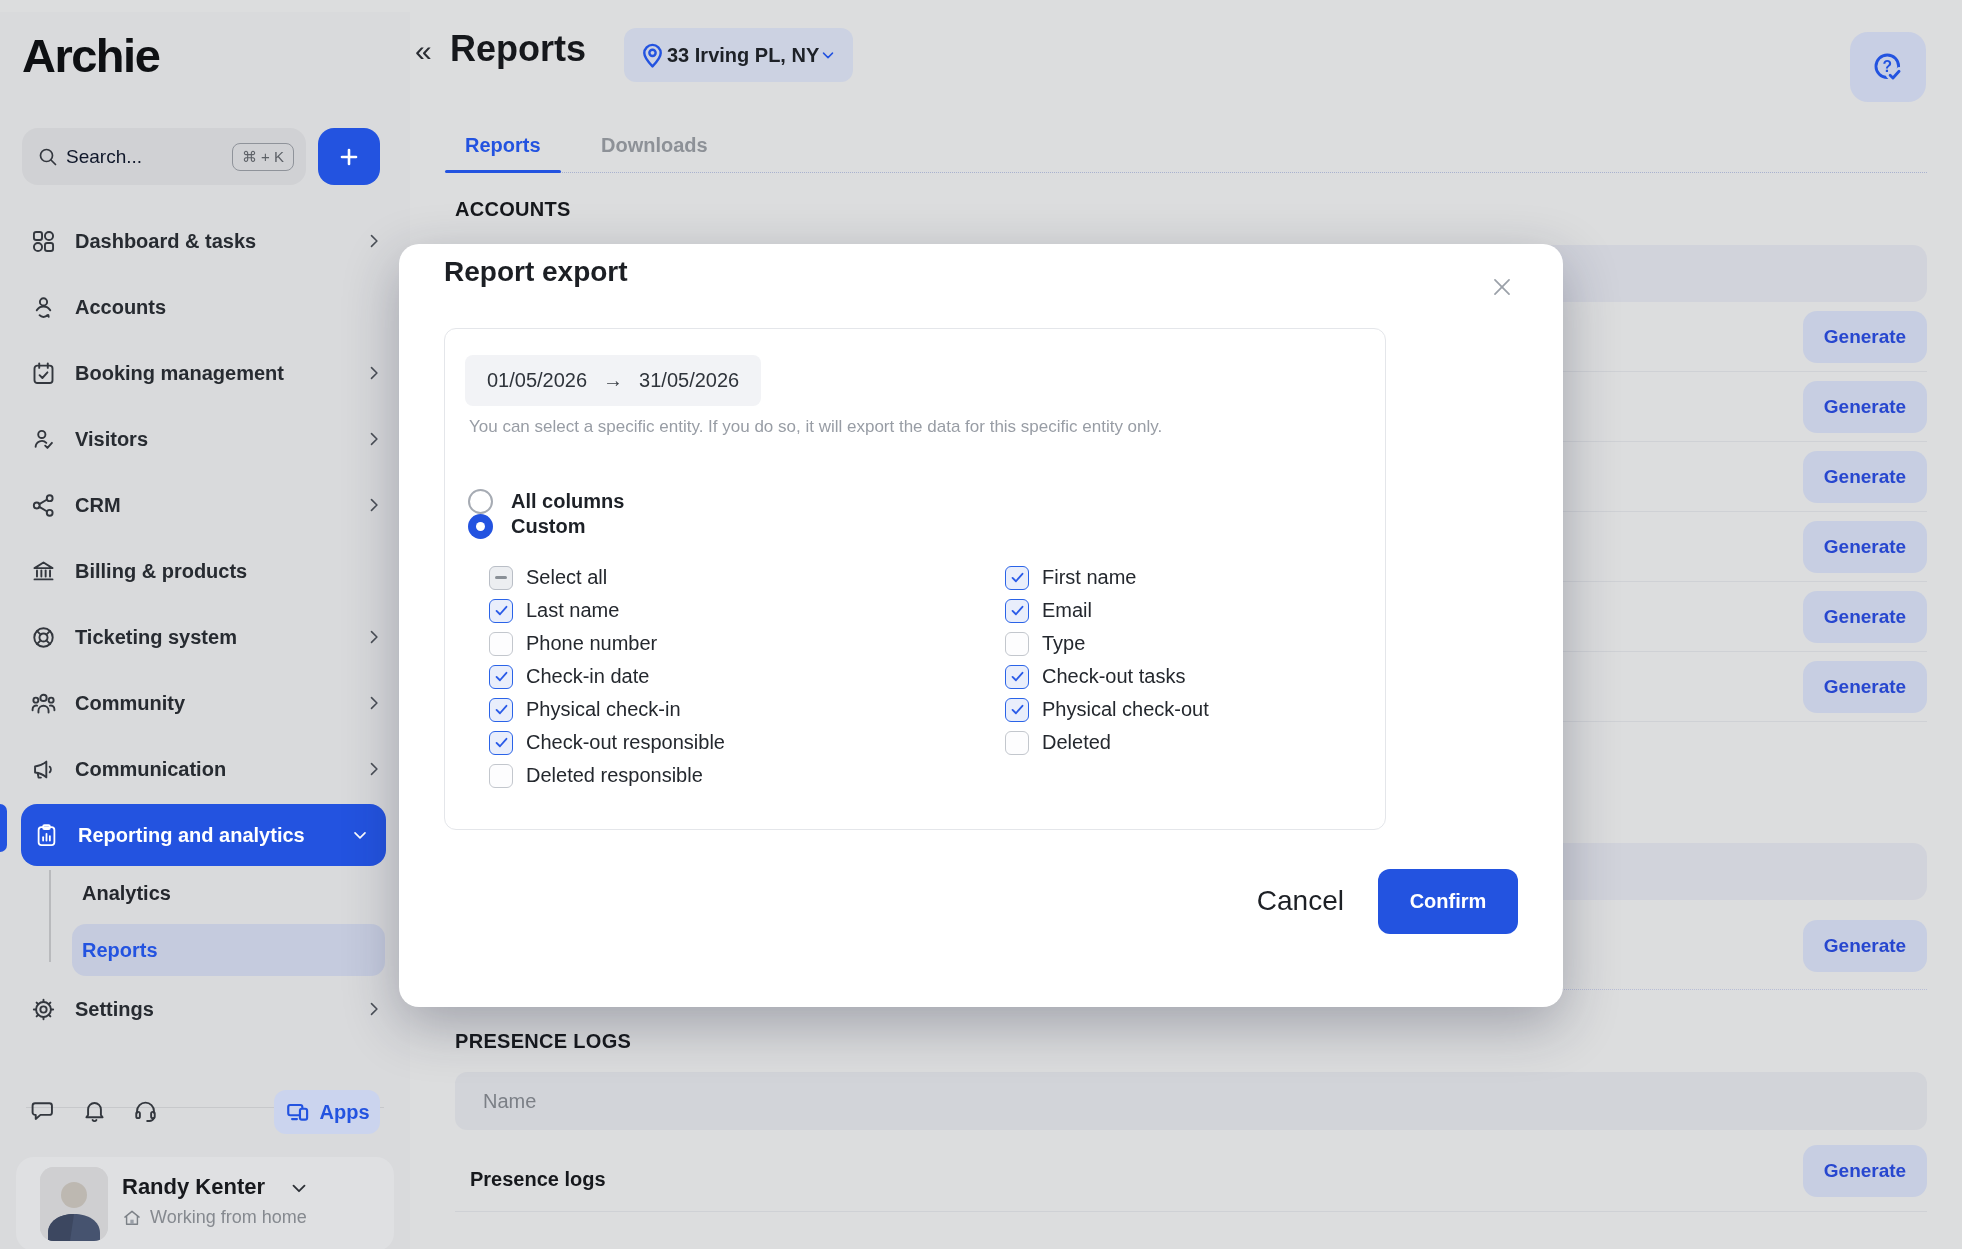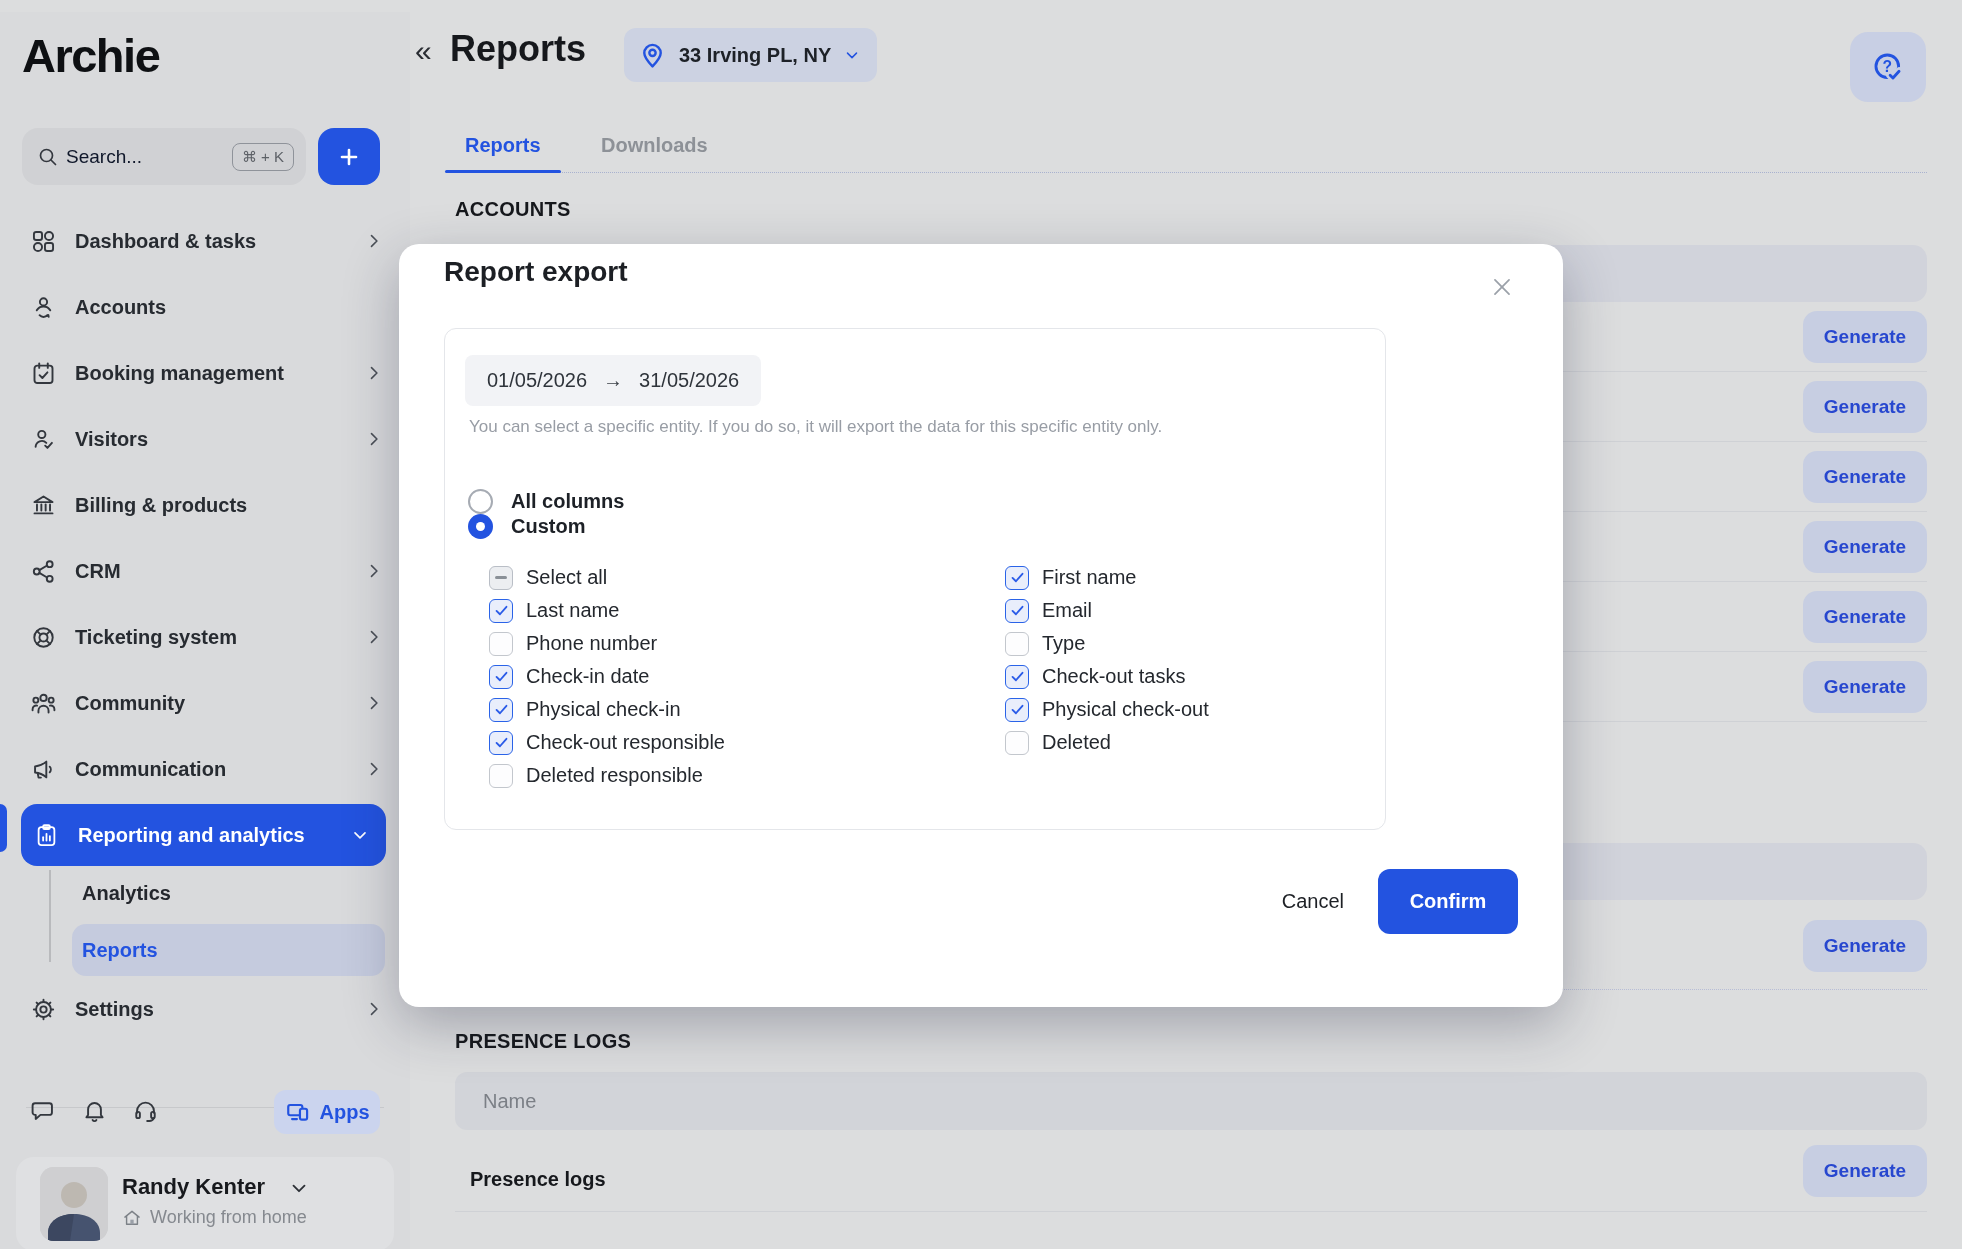--- a/index.html
+++ b/index.html
@@ -41,21 +41,21 @@
   .avatar { position:absolute; left:24px; top:10px; width:68px; height:74px; border-radius:14px; overflow:hidden; background:#cfcfd1; }
   .user-name { position:absolute; left:106px; top:17px; font-size:22px; font-weight:700; color:#17191d; }
   .user-chev { position:absolute; left:272px; top:20px; width:22px; height:22px; }
   .user-status { position:absolute; left:106px; top:50px; display:flex; align-items:center; gap:8px; font-size:18px; color:#85898f; }
   .user-status .icn { width:20px; height:20px; }
 
   
   .main { position:absolute; left:410px; right:0; top:0; bottom:0; }
   .collapse { position:absolute; left:5px; top:34px; font-size:30px; color:#2a2d33; cursor:pointer; }
   .page-title { position:absolute; left:40px; top:28px; font-size:36px; font-weight:700; color:#16181c; }
-  .loc-pill { position:absolute; left:214px; top:28px; height:54px; padding:0 16px 0 14px; background:#ccd2e2; border-radius:12px; display:flex; align-items:center; gap:12px; cursor:pointer; }
+  .loc-pill { position:absolute; left:214px; top:28px; height:54px; padding:0 16px 0 14px; background:#ccd2e2; border-radius:12px; display:flex; align-items:center; gap:0; cursor:pointer; }
   .loc-pill .pin { width:29px; height:29px; }
   .loc-label { font-size:20px; font-weight:700; color:#1d2averages127; color:#1d2127; }
   .loc-chev { width:18px; height:18px; }
   .help-btn { position:absolute; right:36px; top:32px; width:76px; height:70px; background:#c8cfe4; border-radius:18px; display:flex; align-items:center; justify-content:center; cursor:pointer; }
   .help-btn .icn { width:34px; height:34px; }
 
   .tabs { position:absolute; left:45px; right:35px; top:128px; height:45px; border-bottom:1px dotted #a9b2cf; }
   .tab { display:inline-block; font-size:20px; font-weight:600; padding:6px 10px 14px; margin-right:36px; cursor:pointer; position:relative; color:#8d9197; }
   .tab.active { color:#2353e0; }
   .tab.active::after { content:""; position:absolute; left:-10px; right:-10px; bottom:-2px; height:3px; background:#2353e0; border-radius:2px; }
@@ -89,21 +89,21 @@
   .cb-col.right { left:560px; }
   .cb-row { height:33px; display:flex; align-items:center; cursor:pointer; }
   .cb { width:24px; height:24px; border-radius:6px; flex:0 0 24px; display:flex; align-items:center; justify-content:center; }
   .cb.unchecked { background:#fdfdfe; border:1.5px solid #c3c7cd; }
   .cb.checked { background:#e9eefb; border:1.5px solid #2a63e8; }
   .cb.indeterminate { background:#eceef1; border:1.5px solid #b9bec6; }
   .cb .dash { width:12px; height:2.5px; background:#8a9097; border-radius:2px; }
   .cb svg { width:17px; height:17px; }
   .cb-label { margin-left:13px; font-size:20px; color:#24282e; }
   .modal-actions { position:absolute; right:45px; top:624px; height:66px; display:flex; align-items:center; gap:34px; }
-  .cancel-btn { background:none; border:none; font-family:inherit; font-size:20px; font-weight:500; color:#1d2025; cursor:pointer; }
+  .cancel-btn { background:none; border:none; font-family:inherit; font-size:28px; font-weight:500; color:#1d2025; cursor:pointer; }
   .confirm-btn { width:140px; height:65px; background:#2353e0; border:none; border-radius:12px; font-family:inherit; font-size:20px; font-weight:700; color:#fff; cursor:pointer; }
 
   .icn { display:inline-block; }
   .icn svg { width:100%; height:100%; display:block; }
 </style>
 </head>
 <body>
 
 <div class="app">
 
@@ -175,55 +175,55 @@
         </div>
         <div class="nav-item">
           <span class="icn nav-icn">
             <svg viewBox="0 0 24 24" fill="none" stroke="#33373e" stroke-width="1.7" stroke-linecap="round" stroke-linejoin="round">
               <circle cx="10.5" cy="7.5" r="3.2"></circle>
               <path d="M5 18.5 a5.5 5.5 0 0 1 9.5 -3.5"></path>
               <polyline points="13.5,17.5 15.5,19.5 19.5,15"></polyline>
             </svg>
           </span>
           <span class="nav-label">Visitors</span>
+          <span class="icn nav-chev">
+            <svg viewBox="0 0 24 24" fill="none" stroke="#4a4f57" stroke-width="1.9" stroke-linecap="round" stroke-linejoin="round">
+              <polyline points="9,5.5 15.5,12 9,18.5"></polyline>
+            </svg>
+          </span>
+        </div>
+        <div class="nav-item">
+          <span class="icn nav-icn">
+            <svg viewBox="0 0 24 24" fill="none" stroke="#33373e" stroke-width="1.7" stroke-linecap="round" stroke-linejoin="round">
+              <circle cx="6" cy="12" r="2.6"></circle>
+              <circle cx="17.5" cy="5.5" r="2.6"></circle>
+              <circle cx="17.5" cy="18.5" r="2.6"></circle>
+              <line x1="8.3" y1="10.8" x2="15.2" y2="6.7"></line>
+              <line x1="8.3" y1="13.2" x2="15.2" y2="17.3"></line>
+            </svg>
+          </span>
+          <span class="nav-label">CRM</span>
           <span class="icn nav-chev">
             <svg viewBox="0 0 24 24" fill="none" stroke="#4a4f57" stroke-width="1.9" stroke-linecap="round" stroke-linejoin="round">
               <polyline points="9,5.5 15.5,12 9,18.5"></polyline>
             </svg>
           </span>
         </div>
         <div class="nav-item">
           <span class="icn nav-icn">
             <svg viewBox="0 0 24 24" fill="none" stroke="#33373e" stroke-width="1.7" stroke-linecap="round" stroke-linejoin="round">
               <path d="M4 9 L12 4 L20 9 Z"></path>
               <line x1="6.2" y1="11" x2="6.2" y2="16.5"></line>
               <line x1="10.1" y1="11" x2="10.1" y2="16.5"></line>
               <line x1="13.9" y1="11" x2="13.9" y2="16.5"></line>
               <line x1="17.8" y1="11" x2="17.8" y2="16.5"></line>
               <line x1="4" y1="19" x2="20" y2="19"></line>
             </svg>
           </span>
           <span class="nav-label">Billing &amp; products</span>
-        </div>
-        <div class="nav-item">
-          <span class="icn nav-icn">
-            <svg viewBox="0 0 24 24" fill="none" stroke="#33373e" stroke-width="1.7" stroke-linecap="round" stroke-linejoin="round">
-              <circle cx="6" cy="12" r="2.6"></circle>
-              <circle cx="17.5" cy="5.5" r="2.6"></circle>
-              <circle cx="17.5" cy="18.5" r="2.6"></circle>
-              <line x1="8.3" y1="10.8" x2="15.2" y2="6.7"></line>
-              <line x1="8.3" y1="13.2" x2="15.2" y2="17.3"></line>
-            </svg>
-          </span>
-          <span class="nav-label">CRM</span>
-          <span class="icn nav-chev">
-            <svg viewBox="0 0 24 24" fill="none" stroke="#4a4f57" stroke-width="1.9" stroke-linecap="round" stroke-linejoin="round">
-              <polyline points="9,5.5 15.5,12 9,18.5"></polyline>
-            </svg>
-          </span>
         </div>
         <div class="nav-item">
           <span class="icn nav-icn">
             <svg viewBox="0 0 24 24" fill="none" stroke="#33373e" stroke-width="1.7" stroke-linecap="round" stroke-linejoin="round">
               <circle cx="12" cy="12" r="8.2"></circle>
               <circle cx="12" cy="12" r="3.6"></circle>
               <line x1="6.3" y1="6.3" x2="9.5" y2="9.5"></line>
               <line x1="17.7" y1="6.3" x2="14.5" y2="9.5"></line>
               <line x1="6.3" y1="17.7" x2="9.5" y2="14.5"></line>
               <line x1="17.7" y1="17.7" x2="14.5" y2="14.5"></line>

